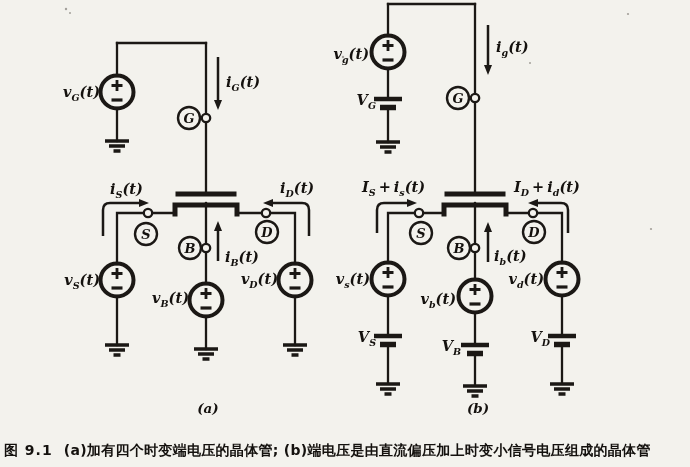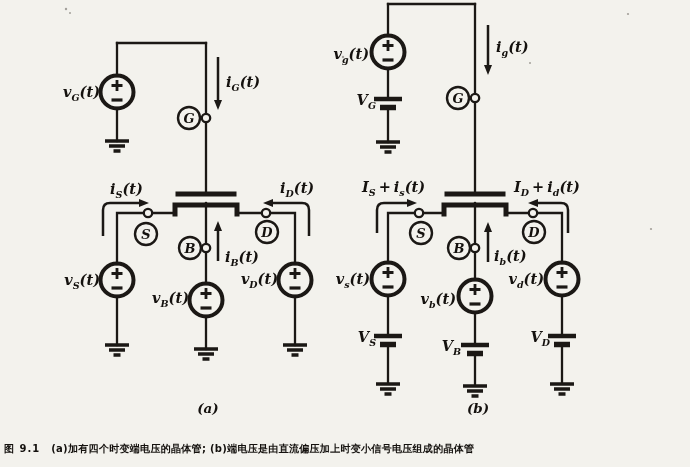--- a/index.html
+++ b/index.html
@@ -25,21 +25,21 @@
     font-weight:bold;font-size:14.5px;fill:#14110e;}
   text.lbl .sub{font-size:9.5px;}
   text.tlbl{font-family:"DejaVu Serif","Liberation Serif",serif;font-style:italic;
     font-weight:bold;font-size:13px;fill:#14110e;text-anchor:middle;}
   text.plbl{font-family:"DejaVu Serif","Liberation Serif",serif;font-style:italic;
     font-weight:bold;font-size:13.5px;fill:#14110e;text-anchor:middle;}
   .speck{fill:#55504a;opacity:.5;}
   .caption{
     position:absolute;left:4px;top:442px;width:684px;
     font-family:"DejaVu Sans","Liberation Sans",sans-serif;
-    font-weight:bold;font-size:10px;letter-spacing:.3px;color:#14110e;
+    font-weight:bold;font-size:14px;letter-spacing:.3px;color:#14110e;
     white-space:nowrap;
   }
   .caption .figno{margin-right:11px;letter-spacing:1px;}
 </style>
 </head>
 <body>
 
 <div class="page">
 
 <svg width="690" height="430" viewBox="0 0 690 430">

